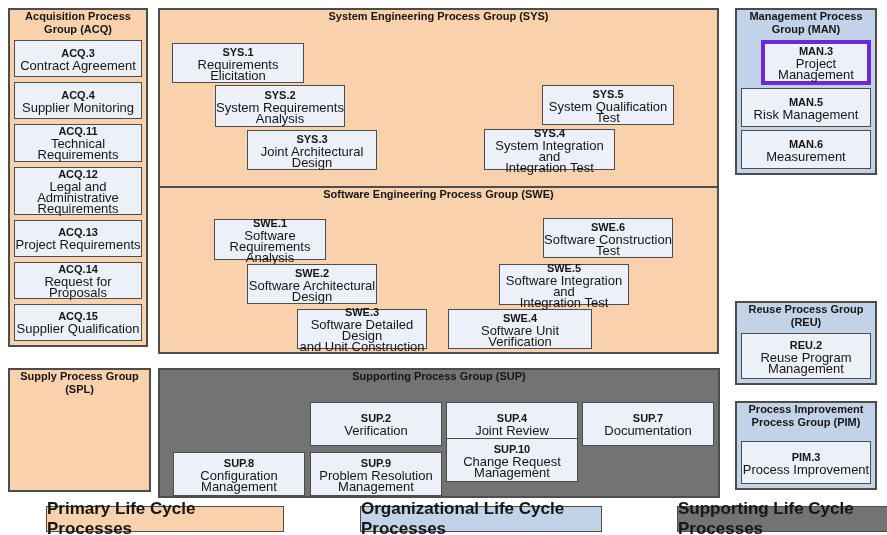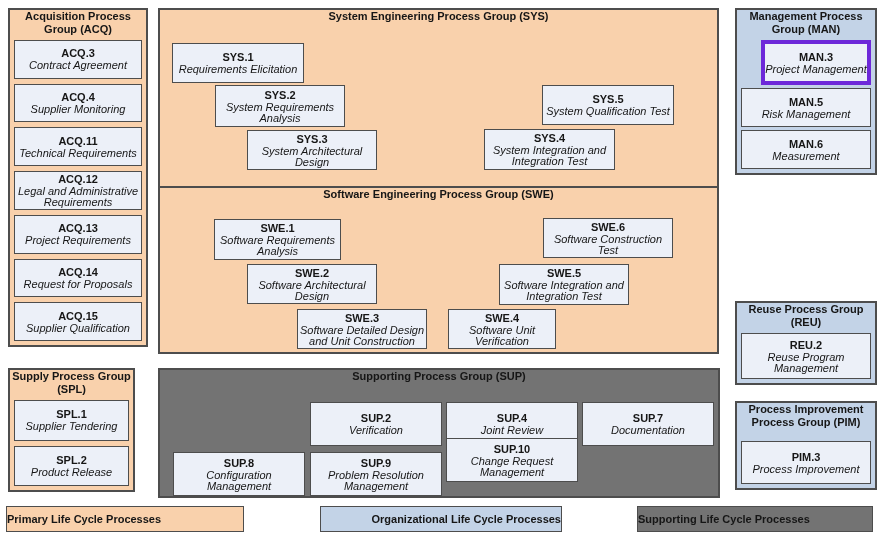--- a/index.html
+++ b/index.html
@@ -25,25 +25,25 @@
   .stack-tight{gap:3px;}
   .pad-top{padding-top:12px;}
   .pbox{
     background:#ECF0F8;border:1.5px solid #4d4d4d;box-sizing:border-box;
     display:flex;flex-direction:column;justify-content:center;align-items:center;
     text-align:center;flex:1;
   }
   .pbox.abs{position:absolute;flex:none;}
   .pbox.highlight{border:4px solid #6d28d9;margin-left:20px;}
   .pid{font-weight:bold;font-size:11px;line-height:13px;}
-  .pname{font-size:11px;line-height:11px;white-space:pre-line;font-style:italic;}
+  .pname{font-size:13px;line-height:11px;white-space:pre-line;}
   .legend-box{
     position:absolute;border:1.5px solid #4d4d4d;box-sizing:border-box;
     display:flex;align-items:center;
-    font-weight:bold;font-size:11px;
+    font-weight:bold;font-size:17px;margin-left:40px;
   }
 </style>
 </head>
 <body>
 
 <div class="canvas">
 
   <div class="group fill-primary" style="left:8px;top:8px;width:140px;height:339px">
     <div class="group-title">Acquisition Process
 Group (ACQ)</div>
@@ -86,52 +86,52 @@
       <div class="pid">SYS.1</div>
       <div class="pname">Requirements Elicitation</div>
     </div>
     <div class="pbox abs" style="left:55px;top:75px;width:130px;height:42px">
       <div class="pid">SYS.2</div>
       <div class="pname">System Requirements
 Analysis</div>
     </div>
     <div class="pbox abs" style="left:87px;top:120px;width:130px;height:40px">
       <div class="pid">SYS.3</div>
-      <div class="pname">System Architectural
+      <div class="pname">Joint Architectural
 Design</div>
     </div>
     <div class="pbox abs" style="left:324px;top:119px;width:131px;height:41px">
       <div class="pid">SYS.4</div>
       <div class="pname">System Integration and
 Integration Test</div>
     </div>
     <div class="pbox abs" style="left:382px;top:75px;width:132px;height:40px">
       <div class="pid">SYS.5</div>
       <div class="pname">System Qualification Test</div>
     </div>
   </div>
 
   <div class="group fill-primary" style="left:158px;top:186px;width:561px;height:168px">
     <div class="group-title">Software Engineering Process Group (SWE)</div>
-    <div class="pbox abs" style="left:54px;top:31px;width:127px;height:41px">
+    <div class="pbox abs" style="left:54px;top:31px;width:112px;height:41px">
       <div class="pid">SWE.1</div>
       <div class="pname">Software Requirements
 Analysis</div>
     </div>
     <div class="pbox abs" style="left:87px;top:76px;width:130px;height:40px">
       <div class="pid">SWE.2</div>
       <div class="pname">Software Architectural
 Design</div>
     </div>
     <div class="pbox abs" style="left:137px;top:121px;width:130px;height:40px">
       <div class="pid">SWE.3</div>
       <div class="pname">Software Detailed Design
 and Unit Construction</div>
     </div>
-    <div class="pbox abs" style="left:288px;top:121px;width:108px;height:40px">
+    <div class="pbox abs" style="left:288px;top:121px;width:144px;height:40px">
       <div class="pid">SWE.4</div>
       <div class="pname">Software Unit Verification</div>
     </div>
     <div class="pbox abs" style="left:339px;top:76px;width:130px;height:41px">
       <div class="pid">SWE.5</div>
       <div class="pname">Software Integration and
 Integration Test</div>
     </div>
     <div class="pbox abs" style="left:383px;top:30px;width:130px;height:40px">
       <div class="pid">SWE.6</div>
@@ -205,33 +205,23 @@
     <div class="group-title">Process Improvement
 Process Group (PIM)</div>
     <div class="stack pad-top">
       <div class="pbox">
         <div class="pid">PIM.3</div>
         <div class="pname">Process Improvement</div>
       </div>
     </div>
   </div>
 
-  <div class="group fill-primary" style="left:8px;top:368px;width:127px;height:124px">
+  <div class="group fill-primary" style="left:8px;top:368px;width:143px;height:124px">
     <div class="group-title">Supply Process Group
 (SPL)</div>
-    <div class="stack">
-      <div class="pbox">
-        <div class="pid">SPL.1</div>
-        <div class="pname">Supplier Tendering</div>
-      </div>
-      <div class="pbox">
-        <div class="pid">SPL.2</div>
-        <div class="pname">Product Release</div>
-      </div>
-    </div>
   </div>
 
   <div class="legend-box fill-primary" style="left:6px;top:506px;width:238px;height:26px">
     <span>Primary Life Cycle Processes</span>
   </div>
   <div class="legend-box fill-org" style="left:320px;top:506px;width:242px;height:26px">
     <span>Organizational Life Cycle Processes</span>
   </div>
   <div class="legend-box fill-sup" style="left:637px;top:506px;width:236px;height:26px">
     <span>Supporting Life Cycle Processes</span>

